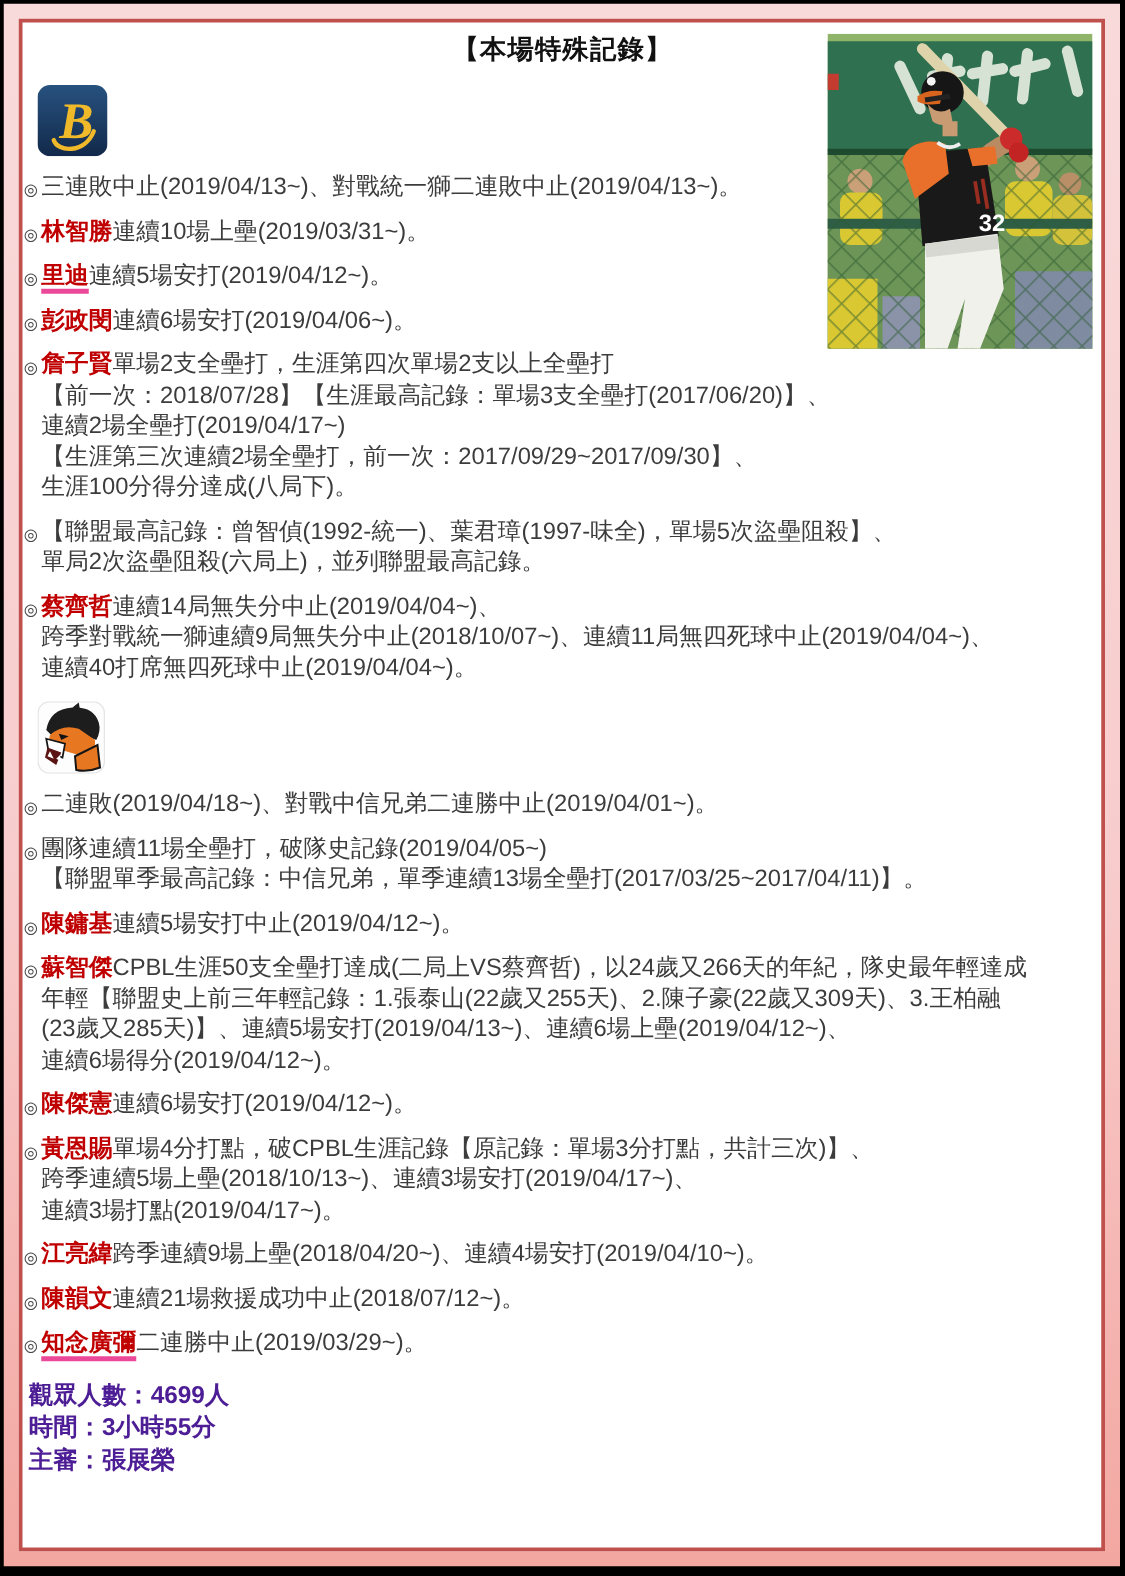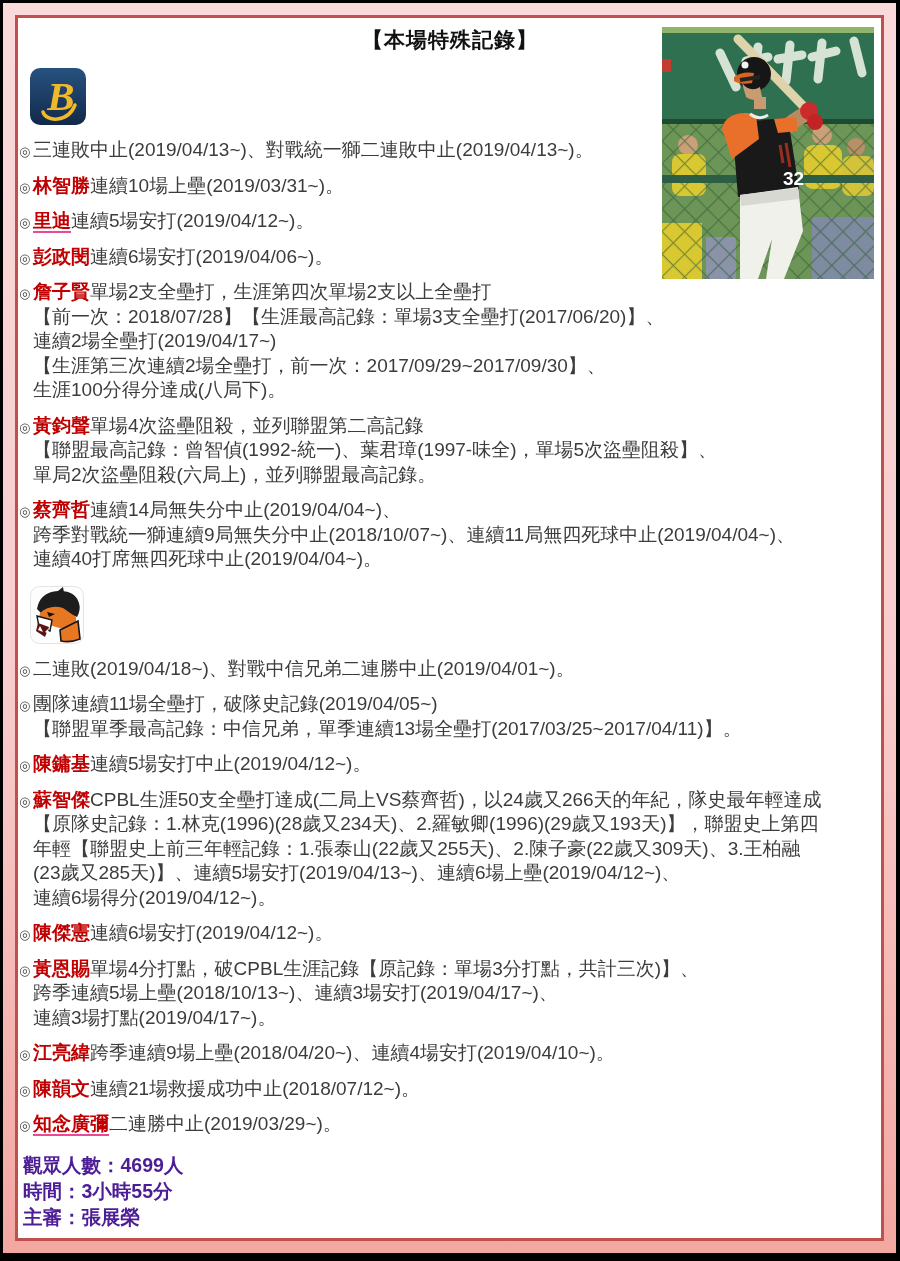--- a/index.html
+++ b/index.html
@@ -12,21 +12,21 @@
   .body-col{position:relative;padding:6px 2px 0 3px;}
   .title{margin-top:2px;text-align:center;font-size:21px;font-weight:bold;color:#111;
          letter-spacing:1px;line-height:28px;}
   .team-logo{display:block;margin:14px 0 13px 9px;}
   .items{margin:0;}
   .item{position:relative;padding-left:12px;font-size:19px;line-height:24.5px;
         color:#3c3c3c;margin-bottom:11px;}
   .line{white-space:nowrap;}
   .bullet{position:absolute;left:-2px;top:2px;font-size:13px;color:#4a4a4a;}
   .pname{color:#c00000;font-weight:bold;text-align:center;}
-  .pname.ul{border-bottom:2px solid #ec4899;}
+  .pname.ul{border-bottom:4px solid #ec4899;}
   .footer{margin-top:15px;padding-left:2px;font-size:19.5px;font-weight:bold;
           color:#4c1d95;line-height:26px;}
   .photo{position:absolute;left:644px;top:9px;width:212px;height:252px;display:block;}
 </style>
 </head>
 <body>
 
 <div class="page">
   <div class="frame">
     <div class="content">
@@ -136,21 +136,20 @@
             <div class="item">
               <span class="bullet">◎</span>
               <div class="line"><span class="pname">詹子賢</span><span>單場2支全壘打，生涯第四次單場2支以上全壘打</span></div>
               <div class="line">【前一次：2018/07/28】【生涯最高記錄：單場3支全壘打(2017/06/20)】、</div>
               <div class="line">連續2場全壘打(2019/04/17~)</div>
               <div class="line">【生涯第三次連續2場全壘打，前一次：2017/09/29~2017/09/30】、</div>
               <div class="line">生涯100分得分達成(八局下)。</div>
             </div>
             <div class="item">
               <span class="bullet">◎</span>
-              <div class="line"><span class="pname">黃鈞聲</span><span>單場4次盜壘阻殺，並列聯盟第二高記錄</span></div>
               <div class="line">【聯盟最高記錄：曾智偵(1992-統一)、葉君璋(1997-味全)，單場5次盜壘阻殺】、</div>
               <div class="line">單局2次盜壘阻殺(六局上)，並列聯盟最高記錄。</div>
             </div>
             <div class="item">
               <span class="bullet">◎</span>
               <div class="line"><span class="pname">蔡齊哲</span><span>連續14局無失分中止(2019/04/04~)、</span></div>
               <div class="line">跨季對戰統一獅連續9局無失分中止(2018/10/07~)、連續11局無四死球中止(2019/04/04~)、</div>
               <div class="line">連續40打席無四死球中止(2019/04/04~)。</div>
             </div>
           </div>
@@ -178,21 +177,20 @@
               <div class="line"><span>團隊連續11場全壘打，破隊史記錄(2019/04/05~)</span></div>
               <div class="line">【聯盟單季最高記錄：中信兄弟，單季連續13場全壘打(2017/03/25~2017/04/11)】。</div>
             </div>
             <div class="item">
               <span class="bullet">◎</span>
               <div class="line"><span class="pname">陳鏞基</span><span>連續5場安打中止(2019/04/12~)。</span></div>
             </div>
             <div class="item">
               <span class="bullet">◎</span>
               <div class="line"><span class="pname">蘇智傑</span><span>CPBL生涯50支全壘打達成(二局上VS蔡齊哲)，以24歲又266天的年紀，隊史最年輕達成</span></div>
-              <div class="line">【原隊史記錄：1.林克(1996)(28歲又234天)、2.羅敏卿(1996)(29歲又193天)】，聯盟史上第四</div>
               <div class="line">年輕【聯盟史上前三年輕記錄：1.張泰山(22歲又255天)、2.陳子豪(22歲又309天)、3.王柏融</div>
               <div class="line">(23歲又285天)】、連續5場安打(2019/04/13~)、連續6場上壘(2019/04/12~)、</div>
               <div class="line">連續6場得分(2019/04/12~)。</div>
             </div>
             <div class="item">
               <span class="bullet">◎</span>
               <div class="line"><span class="pname">陳傑憲</span><span>連續6場安打(2019/04/12~)。</span></div>
             </div>
             <div class="item">
               <span class="bullet">◎</span>

